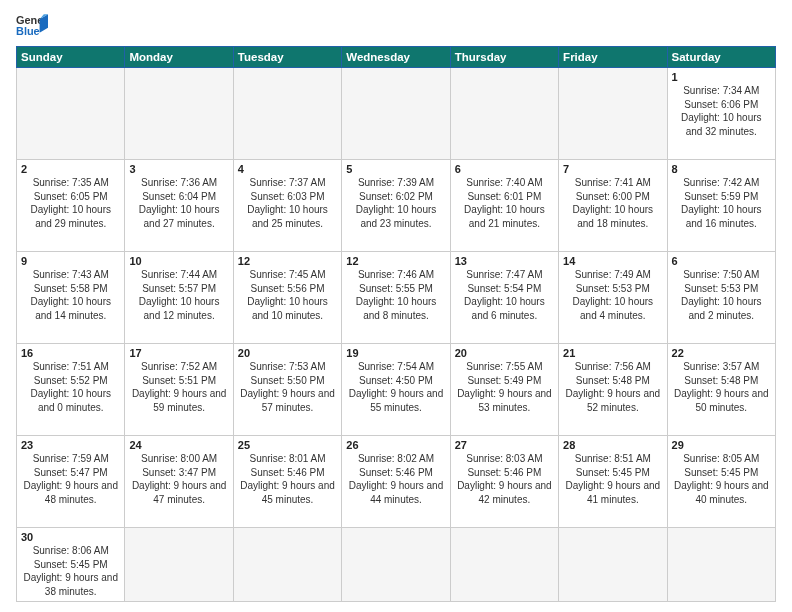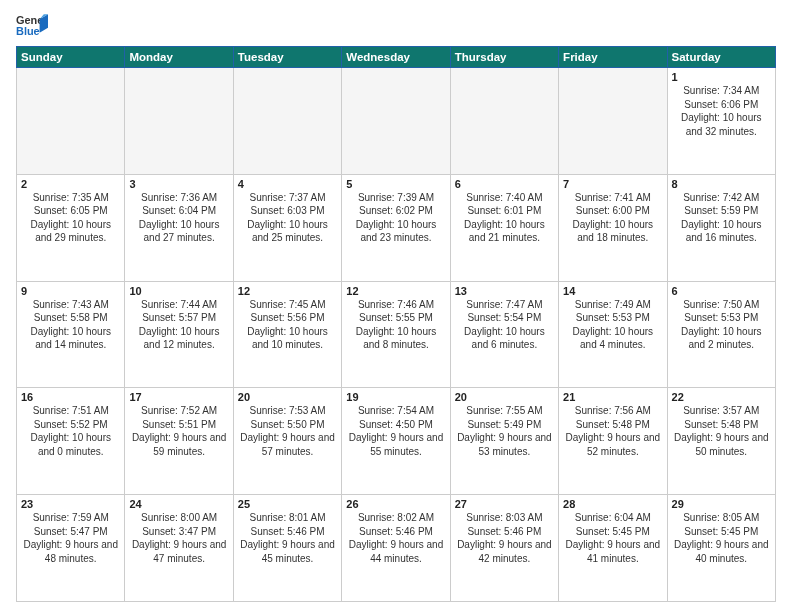--- a/index.html
+++ b/index.html
@@ -320,28 +320,43 @@
           </td>
           <td>
             <span class="day-num">27</span>
             <div class="day-info">Sunrise: 8:03 AM
 Sunset: 5:46 PM
 Daylight: 9 hours
 and 42 minutes.</div>
           </td>
           <td>
             <span class="day-num">28</span>
-            <div class="day-info">Sunrise: 6:04 AM
+            <div class="day-info">Sunrise: 8:51 AM
 Sunset: 5:45 PM
 Daylight: 9 hours
 and 41 minutes.</div>
           </td>
           <td>
             <span class="day-num">29</span>
             <div class="day-info">Sunrise: 8:05 AM
 Sunset: 5:45 PM
 Daylight: 9 hours
 and 40 minutes.</div>
           </td>
+        </tr>
+        <tr class="last-row">
+          <td>
+            <span class="day-num">30</span>
+            <div class="day-info">Sunrise: 8:06 AM
+Sunset: 5:45 PM
+Daylight: 9 hours
+and 38 minutes.</div>
+          </td>
+          <td class="empty"></td>
+          <td class="empty"></td>
+          <td class="empty"></td>
+          <td class="empty"></td>
+          <td class="empty"></td>
+          <td class="empty"></td>
         </tr>
       </tbody>
   </table>
 </div>
 
 </body></html>

